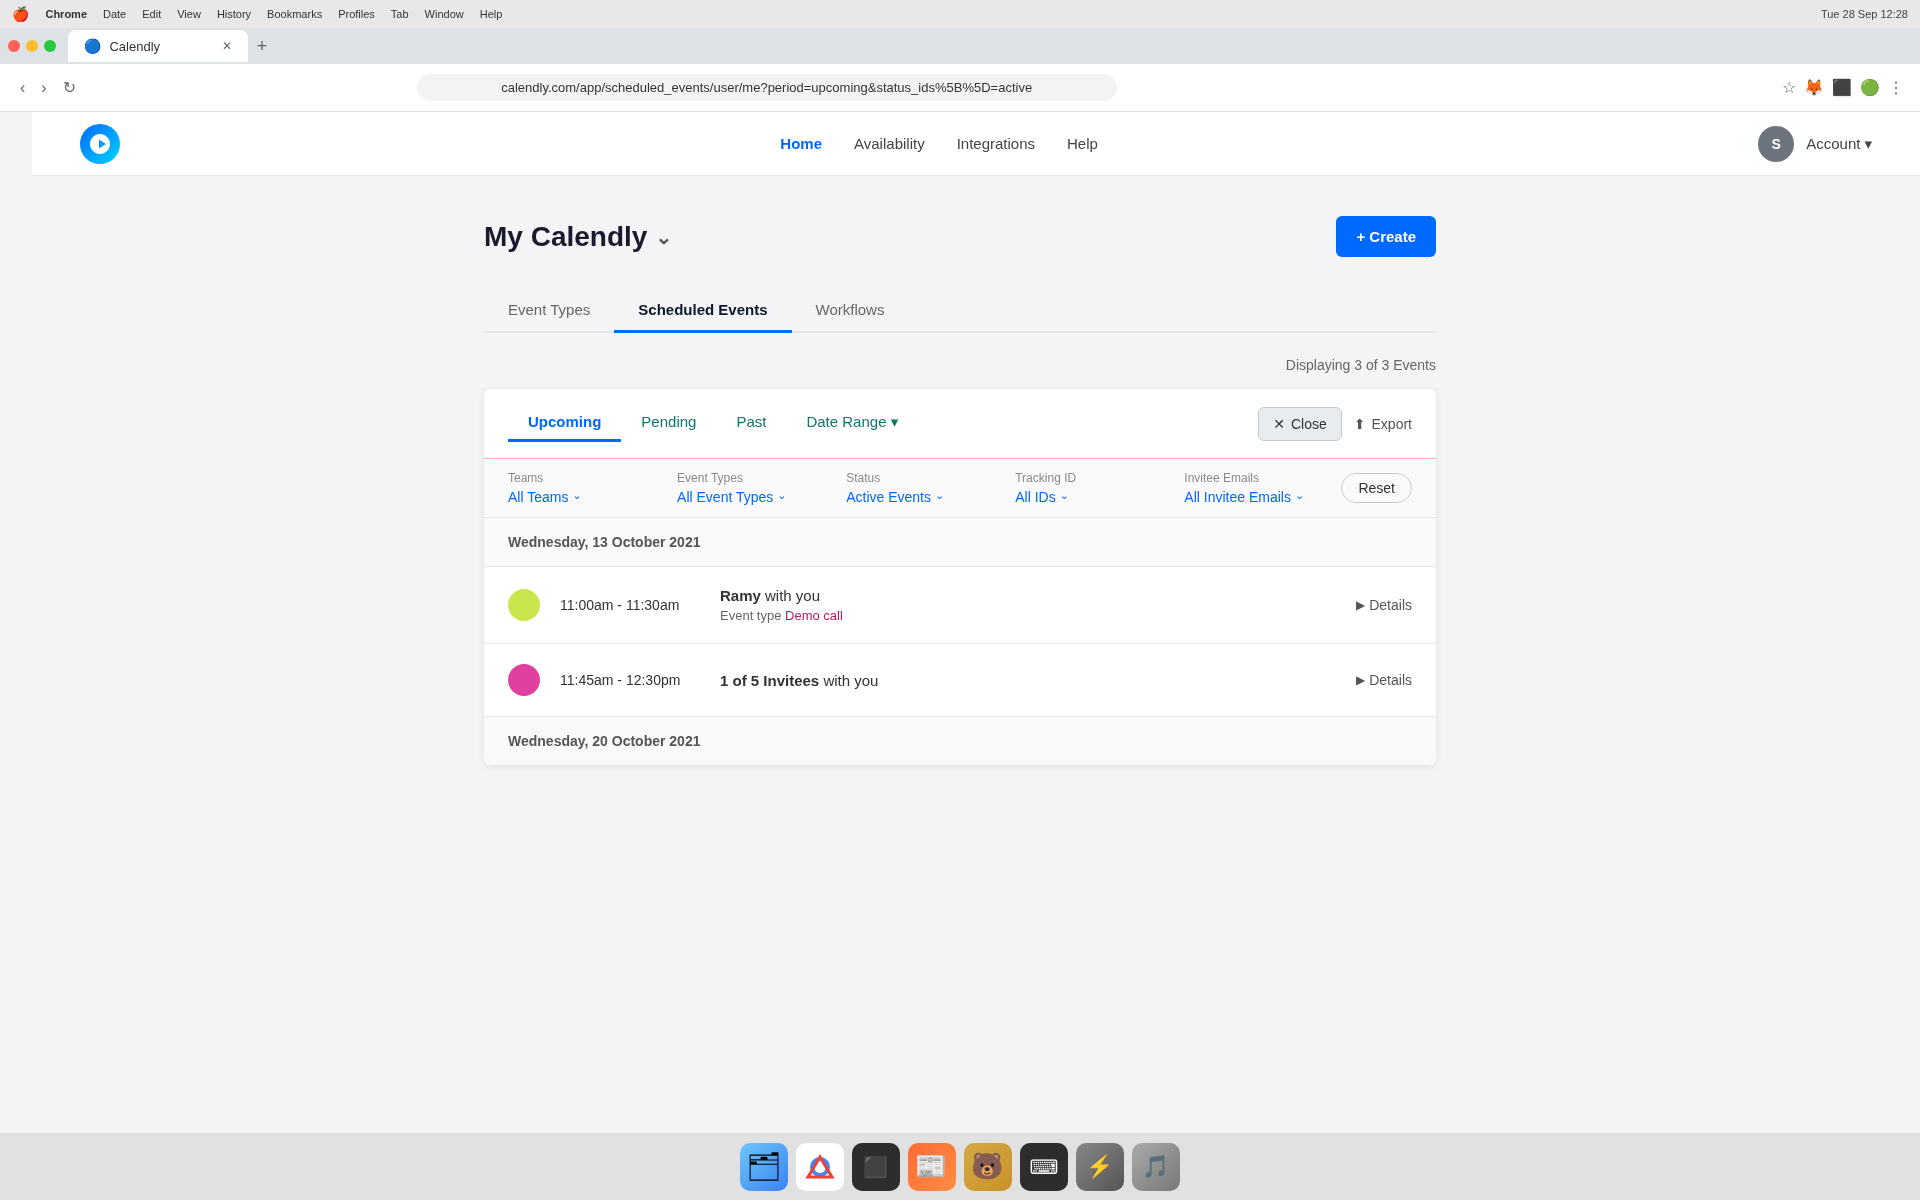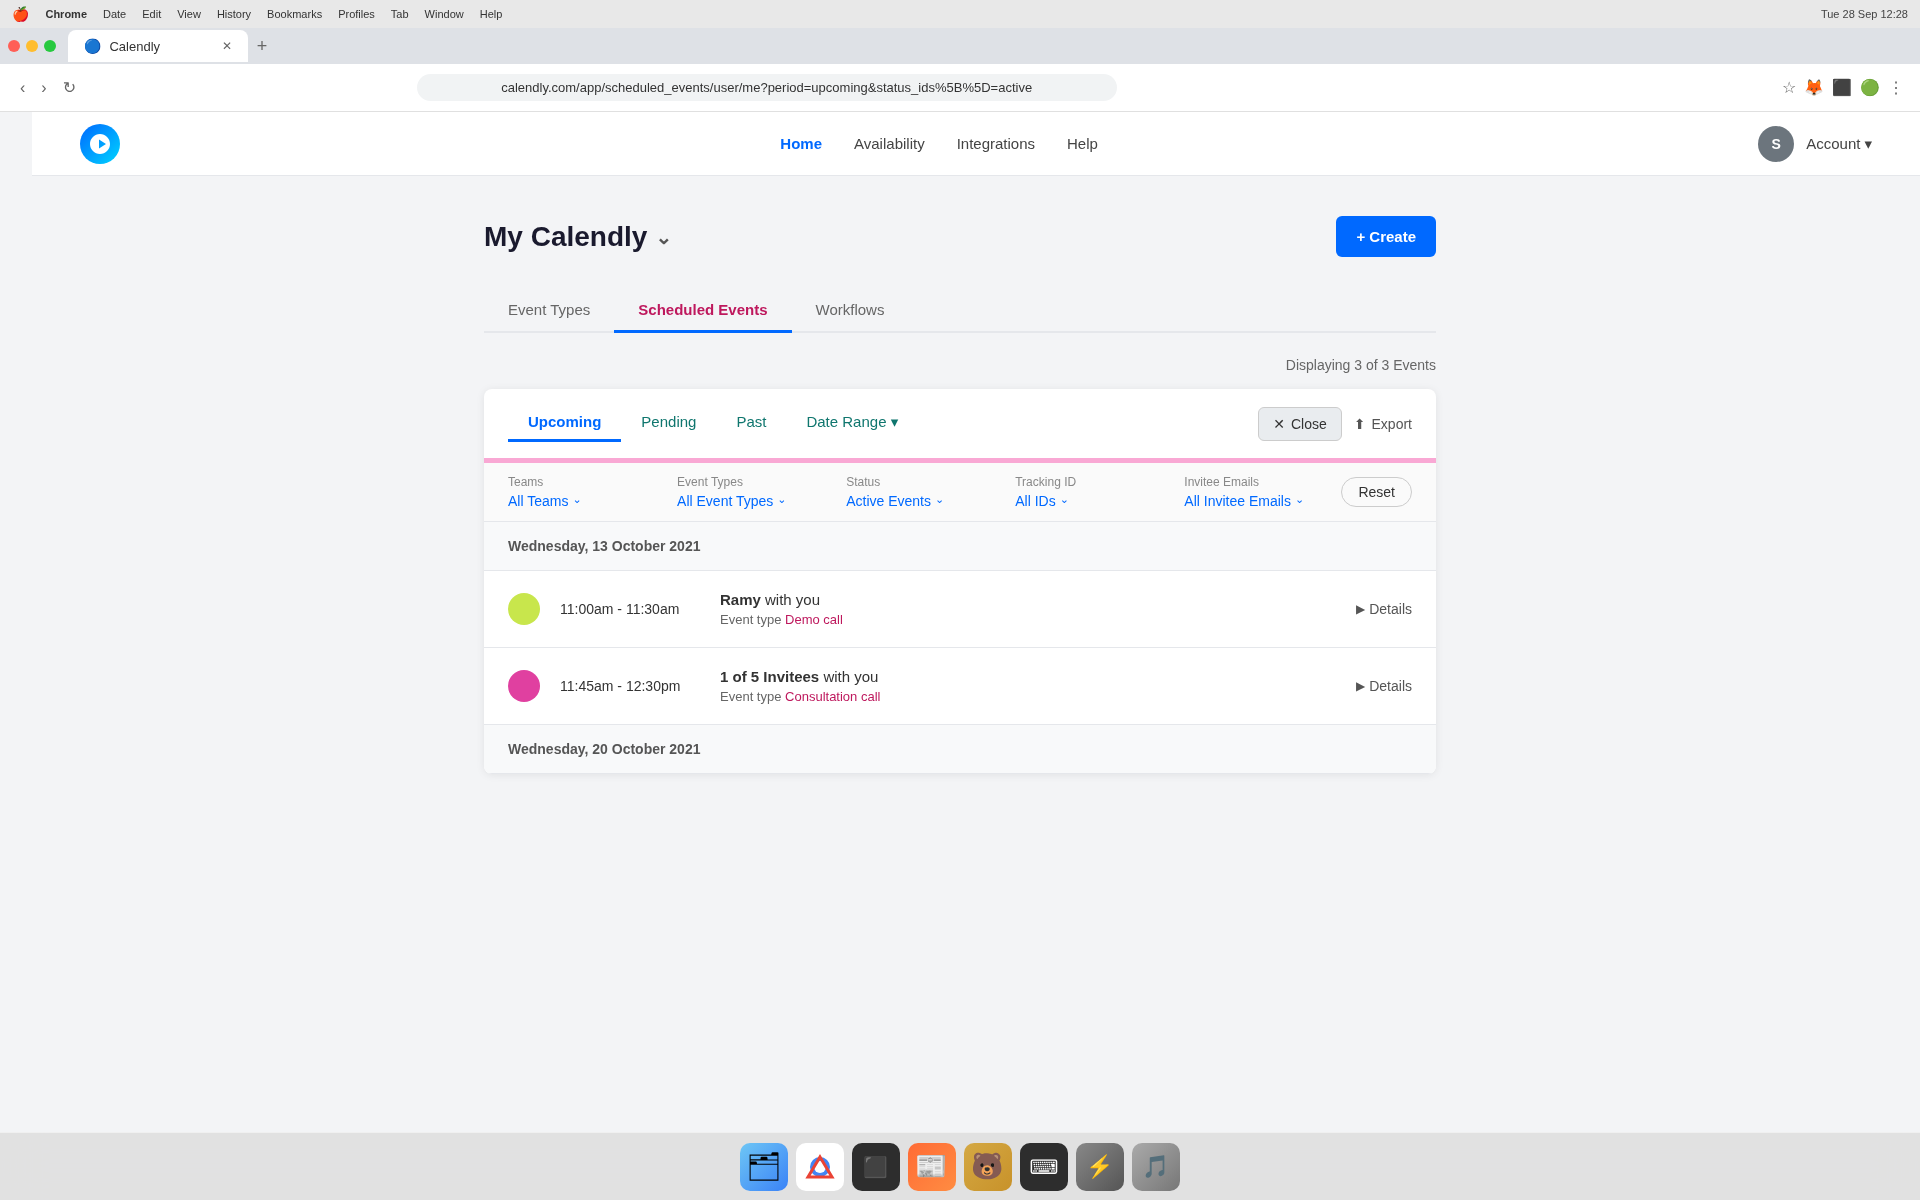--- a/index.html
+++ b/index.html
@@ -130,36 +130,36 @@
       padding: 12px 20px; font-size: 15px; font-weight: 600; cursor: pointer;
       display: flex; align-items: center; gap: 6px;
     }
 
     
     .page-tabs { display: flex; gap: 0; border-bottom: 2px solid #e5e7eb; margin-bottom: 24px; }
     .page-tab {
       padding: 12px 24px; font-size: 15px; color: #666; cursor: pointer;
       border-bottom: 3px solid transparent; margin-bottom: -2px;
     }
-    .page-tab.active { color: #be185d; border-bottom-color: #0069ff; font-weight: 600; }
+    .page-tab.active { color: #0f172a; border-bottom-color: #0069ff; font-weight: 600; }
 
     
     .display-count { text-align: right; color: #666; font-size: 14px; margin-bottom: 16px; }
 
     
     .events-panel {
       background: #fff; border-radius: 8px;
       box-shadow: 0 1px 8px rgba(0,0,0,0.08);
       overflow: hidden;
     }
 
     
     .filter-tabs-row {
       display: flex; align-items: center; justify-content: space-between;
-      padding: 16px 24px; border-bottom: 5px solid #f9a8d4;
+      padding: 16px 24px; border-bottom: 1px solid #f9a8d4;
     }
     .filter-tabs { display: flex; gap: 0; }
     .filter-tab {
       padding: 8px 20px; font-size: 15px; color: #0f766e; cursor: pointer;
       border-bottom: 3px solid transparent;
     }
     .filter-tab.active { color: #0069ff; border-bottom-color: #0069ff; font-weight: 600; }
     .filter-actions { display: flex; align-items: center; gap: 12px; }
     .close-btn {
       display: flex; align-items: center; gap: 6px;
@@ -413,24 +413,20 @@
     </div>
 
     <div class="event-row">
       <div class="event-dot" style="background:#e040a0;"></div>
       <div class="event-time">11:45am - 12:30pm</div>
       <div class="event-info">
         <div class="event-title">
           <span class="name">1 of 5 Invitees</span>
           <span> with you</span>
         </div>
-        <div class="event-subtitle">
-          <span>Event type </span>
-          <span class="type-name">Consultation call</span>
-        </div>
       </div>
       <button class="details-btn">
         <span class="details-arrow">▶</span>
         <span>Details</span>
       </button>
     </div>
 
     <div class="date-header">Wednesday, 20 October 2021</div>
 
   </div>

